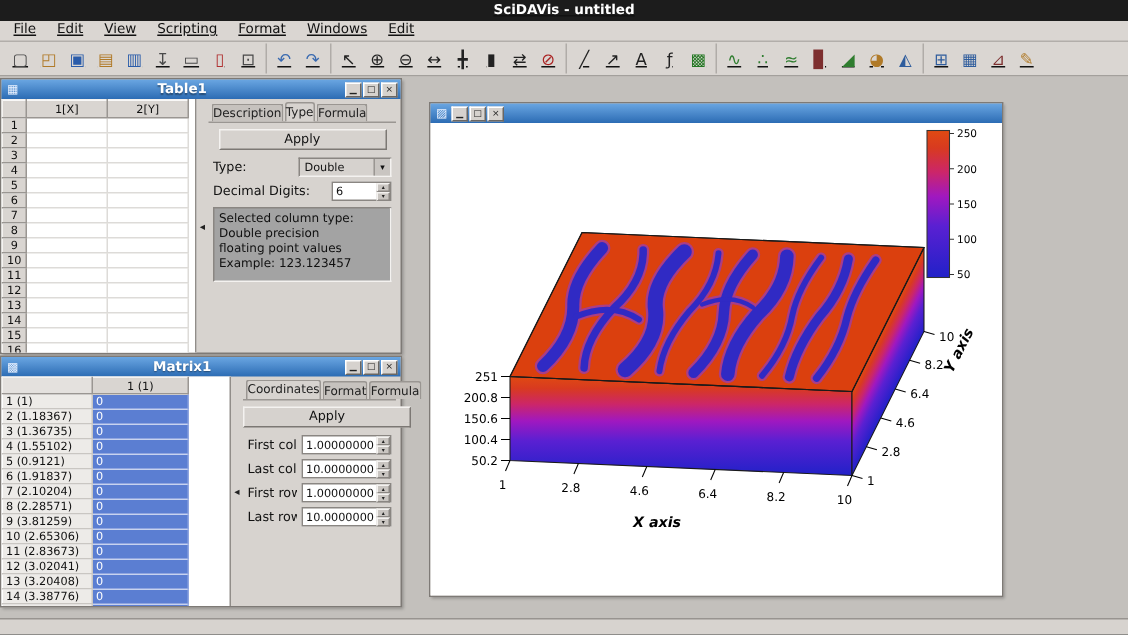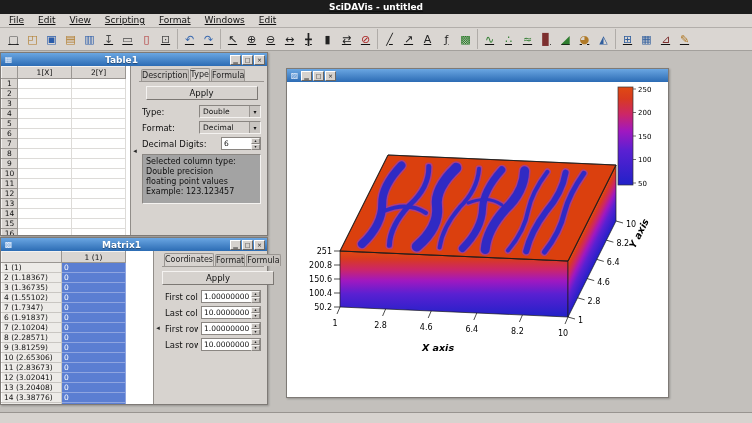--- a/index.html
+++ b/index.html
@@ -351,27 +351,20 @@
           </div>
           <div class="apply-btn">Apply</div>
           <div class="form-row">
             <span class="form-label">Type:</span>
             <span class="combo">
               <span>Double</span>
               <span class="combo-arrow">▾</span>
             </span>
           </div>
           <div class="form-row">
-            <span class="form-label">Format:</span>
-            <span class="combo">
-              <span>Decimal</span>
-              <span class="combo-arrow">▾</span>
-            </span>
-          </div>
-          <div class="form-row">
             <span class="form-label">Decimal Digits:</span>
             <span class="spinbox small">
               <span class="spin-value">6</span>
               <span class="spin-btns">
                   <span class="spin-up">▴</span>
                   <span class="spin-dn">▾</span>
                 </span>
             </span>
           </div>
           <div class="info-box">
@@ -414,21 +407,21 @@
               </tr>
                 <tr>
                 <th class="rowh">3 (1.36735)</th>
                 <td>0</td>
               </tr>
                 <tr>
                 <th class="rowh">4 (1.55102)</th>
                 <td>0</td>
               </tr>
                 <tr>
-                <th class="rowh">7 (1.7347)</th>
+                <th class="rowh">5 (0.9121)</th>
                 <td>0</td>
               </tr>
                 <tr>
                 <th class="rowh">6 (1.91837)</th>
                 <td>0</td>
               </tr>
                 <tr>
                 <th class="rowh">7 (2.10204)</th>
                 <td>0</td>
               </tr>

